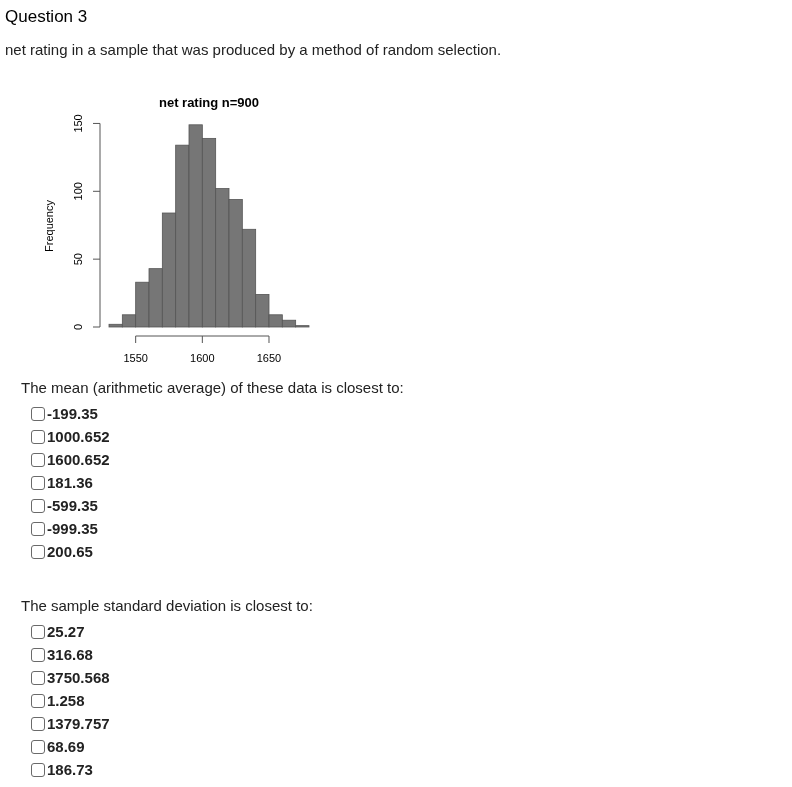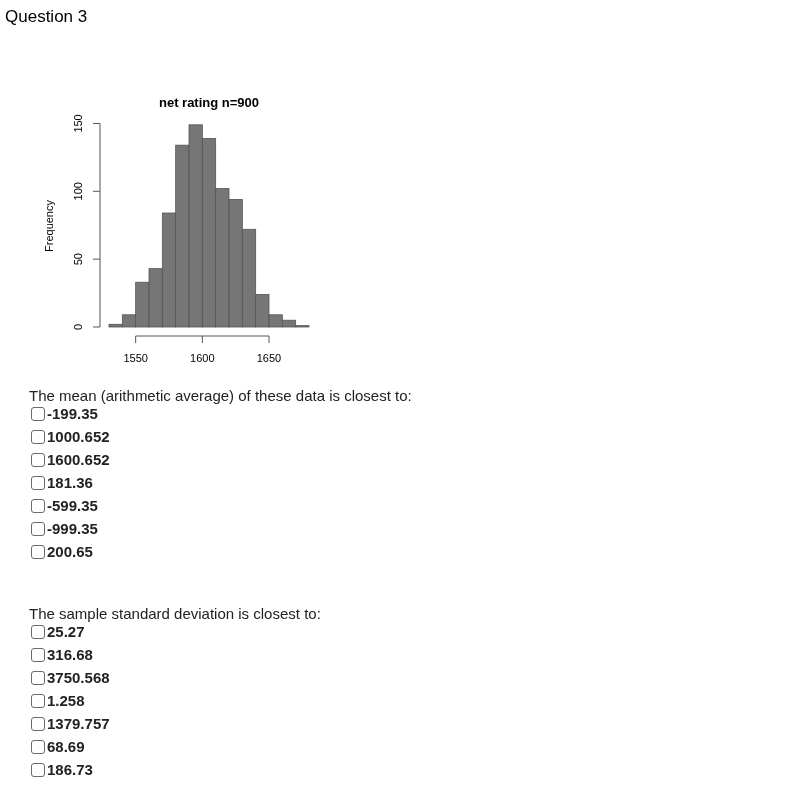--- a/index.html
+++ b/index.html
@@ -3,31 +3,32 @@
 <meta charset="utf-8">
 <style>
   html, body { margin: 0; padding: 0; background: #ffffff; }
   body { width: 792px; height: 787px; position: relative; overflow: hidden;
          font-family: "Liberation Sans", "DejaVu Sans", sans-serif; color: #1a1a1a; }
   .q-title { position: absolute; left: 5px; top: 7px; font-size: 17px; font-weight: normal; color: #000; margin: 0; }
   .q-intro { position: absolute; left: 5px; top: 40px; width: 720px; font-size: 15px; line-height: 19px; color: #222; margin: 0; }
   .chart { position: absolute; left: 0; top: 88px; width: 290px; height: 290px; padding-left: 36px; }
   .chart svg { display: block; }
   .chart text { font-family: "Liberation Sans", sans-serif; fill: #000; }
-  .prompt { position: absolute; left: 21px; font-size: 15px; color: #222; margin: 8px; }
+  .prompt { position: absolute; left: 21px; font-size: 15px; color: #222; margin: 0; }
   .options { position: absolute; left: 31px; margin: 0; padding: 0; list-style: none; font-weight: bold; }
   .option { height: 23px; display: flex; align-items: center; font-size: 15px; color: #222; cursor: pointer; }
   .cb { width: 12px; height: 12px; border: 1px solid #6a6a6a; border-radius: 3px; background: #fff;
         margin-right: 2px; box-sizing: content-box; flex: none; }
 </style>
 </head>
 <body>
 
 <h2 class="q-title">Question 3</h2>
 <div class="q-intro">
+  <div>net rating in a sample that was produced by a method of random selection.</div>
 </div>
 
 <div class="chart">
   <svg id="hist" width="290" height="290" viewBox="0 88 290 290">
     <text id="chart-title" x="173" y="107" text-anchor="middle" font-size="13" font-weight="bold">net rating  n=900</text>
     <text id="ylabel" x="0" y="0" text-anchor="middle" font-size="11" transform="translate(17,226) rotate(-90)">Frequency</text>
     <g id="bars">
         <rect x="73" y="324.286" width="13.332999999999998" height="2.7139999999999986" fill="#767676" stroke="#555555" stroke-width="0.8"></rect>
         <rect x="86.333" y="314.787" width="13.332999999999998" height="12.213000000000022" fill="#767676" stroke="#555555" stroke-width="0.8"></rect>
         <rect x="99.666" y="282.219" width="13.332999999999998" height="44.781000000000006" fill="#767676" stroke="#555555" stroke-width="0.8"></rect>

